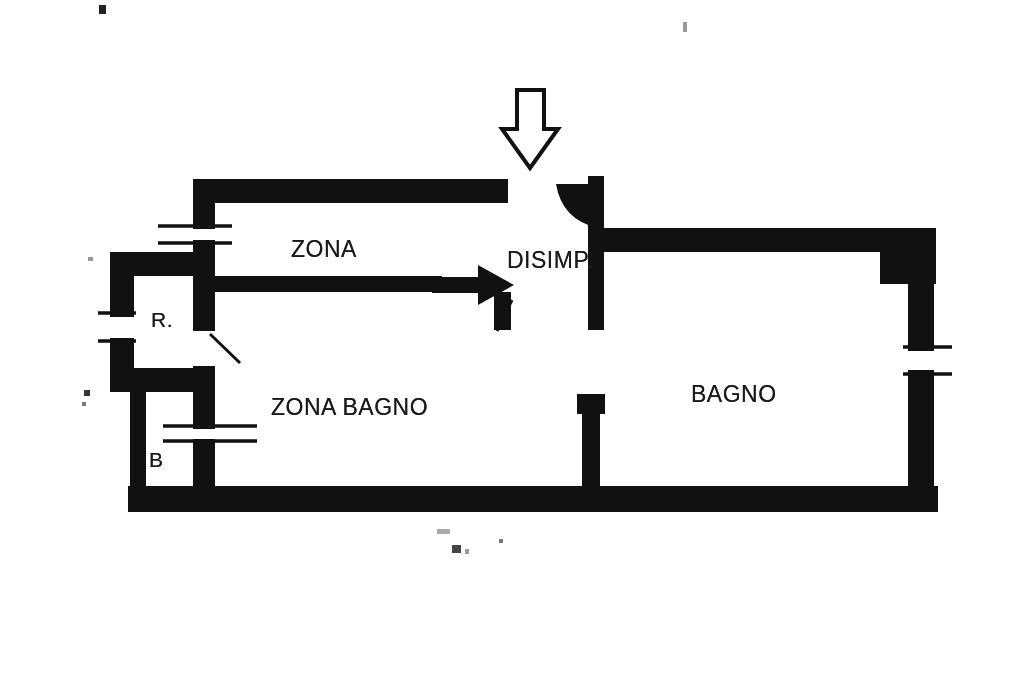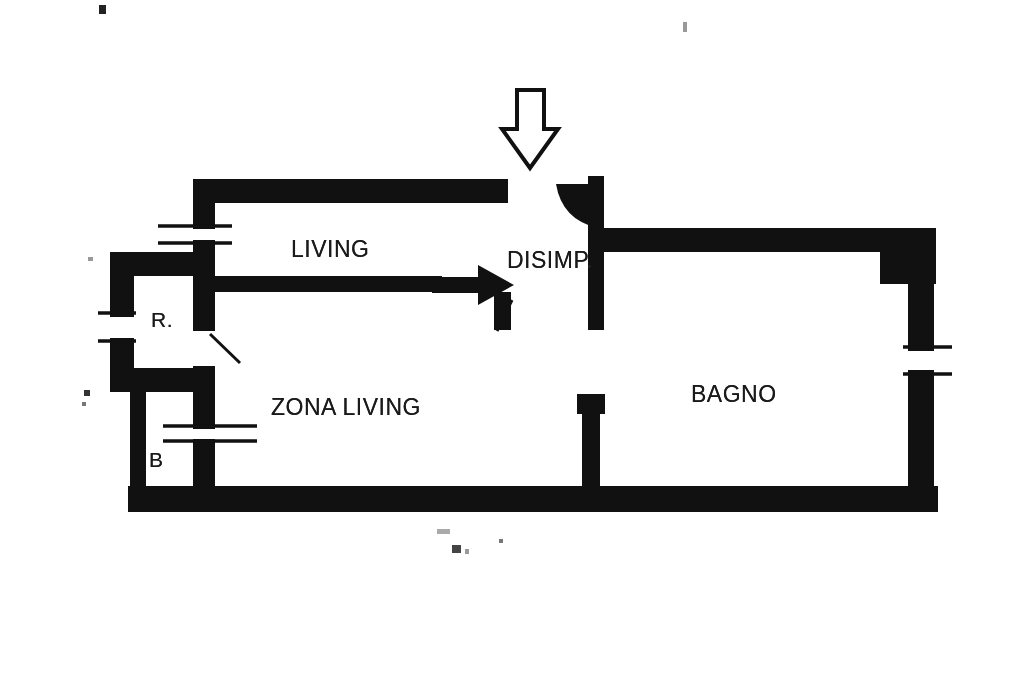--- a/index.html
+++ b/index.html
@@ -101,25 +101,25 @@
       <rect x="88" y="257" width="5" height="4" fill="#999999"></rect>
       <rect x="84" y="390" width="6" height="6" fill="#333333"></rect>
       <rect x="82" y="402" width="4" height="4" fill="#777777"></rect>
       <rect x="437" y="529" width="13" height="5" fill="#aaaaaa"></rect>
       <rect x="452" y="545" width="9" height="8" fill="#444444"></rect>
       <rect x="465" y="549" width="4" height="5" fill="#999999"></rect>
       <rect x="499" y="539" width="4" height="4" fill="#777777"></rect>
     </g>
   </svg>
 
-  <div class="label" style="left:291px; top:236px;">LIVING</div>
+  <div class="label" style="left:291px; top:236px;">ZONA</div>
 
   <div class="label" style="left:507px; top:247px;text-align:right;">DISIMP.</div>
 
   <div class="label small" style="left:151px; top:308px;">R.</div>
 
-  <div class="label" style="left:271px; top:394px;">ZONA LIVING</div>
+  <div class="label" style="left:271px; top:394px;">ZONA BAGNO</div>
 
   <div class="label small" style="left:149px; top:448px;">B</div>
 
   <div class="label" style="left:691px; top:381px;">BAGNO</div>
 
 </div>
 
 </body></html>

